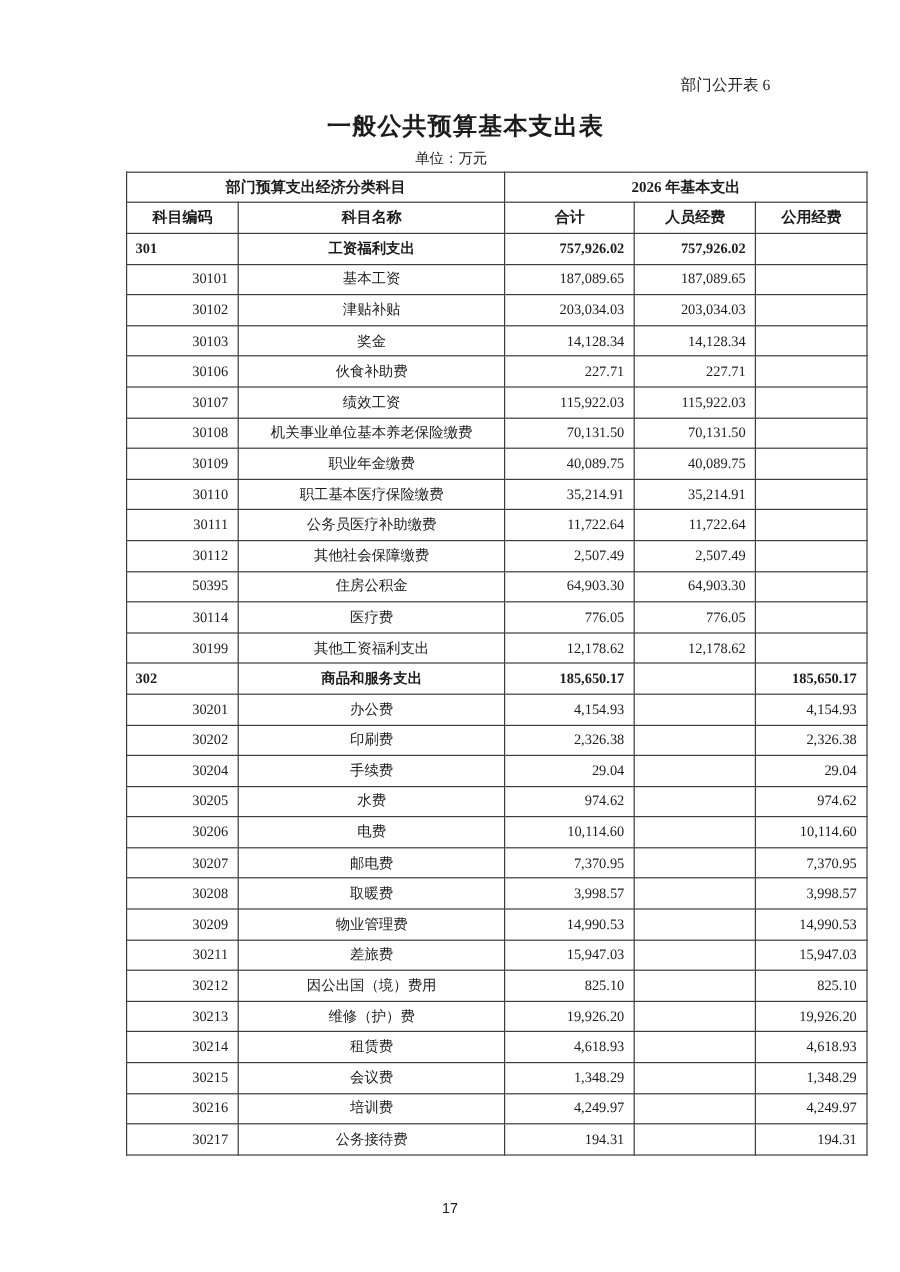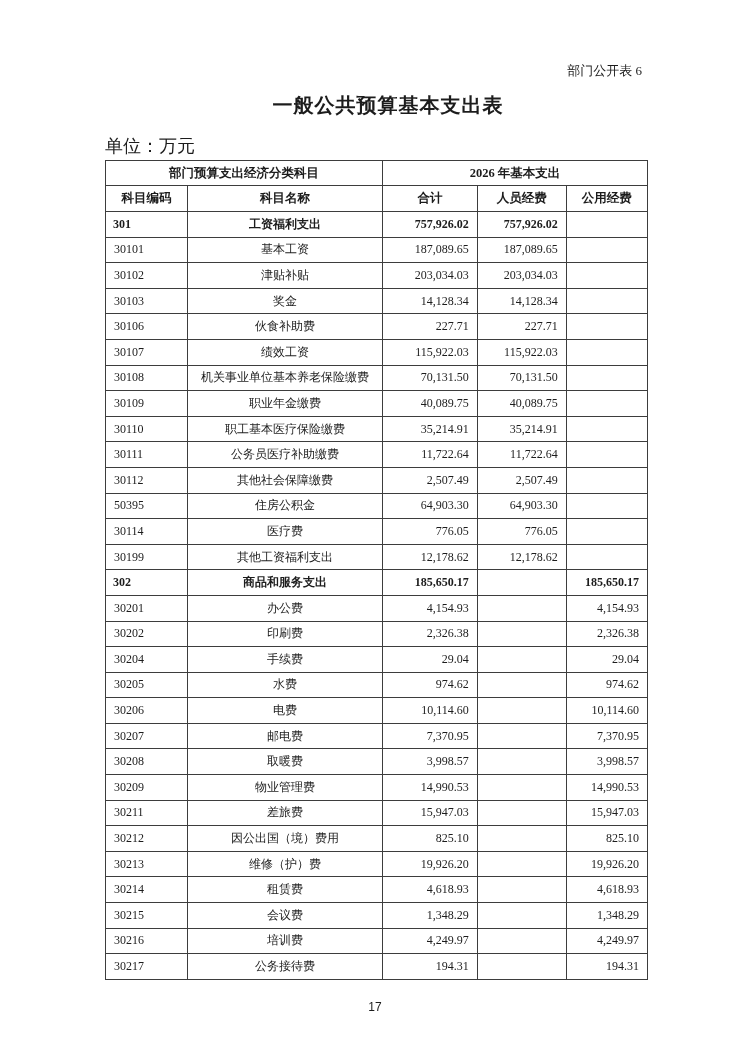--- a/index.html
+++ b/index.html
@@ -25,28 +25,28 @@
     margin: 12px 0 0 0;
     text-align: center;
     font-size: 20px;
     font-weight: bold;
     letter-spacing: 1px;
     padding-left: 26px;
   }
   .unit-label {
     width: 542px;
     margin-left: 105px;
-    margin-top: 15px;
-    text-align: left;
-    font-size: 18px;
+    margin-top: 5px;
+    text-align: center;
+    font-size: 12px;
   }
   table.budget {
     margin-left: 105px;
     margin-top: 2px;
-    width: 543px;
+    width: 618px;
     border-collapse: collapse;
     table-layout: fixed;
   }
   table.budget th,
   table.budget td {
     border: 1px solid #3d3d3d;
     font-size: 12px;
     padding: 0 8px;
     overflow: hidden;
     white-space: nowrap;
@@ -57,21 +57,21 @@
     font-size: 12.5px;
     text-align: center;
     height: 25px;
   }
   table.budget thead tr.sub th {
     height: 26px;
   }
   table.budget td {
     height: 25.6px;
   }
-  td.cell-code   { text-align: left; }
+  td.cell-code   { text-align: right; }
   td.cell-name   { text-align: center; }
   td.cell-num    { text-align: right; }
   tr.category-row td { font-weight: bold; }
   tr.category-row td.cell-code { text-align: left; padding-left: 7px; margin-left: 48px; }
   .page-number {
     position: absolute;
     bottom: 46px;
     left: 0;
     width: 100%;
     text-align: center;

